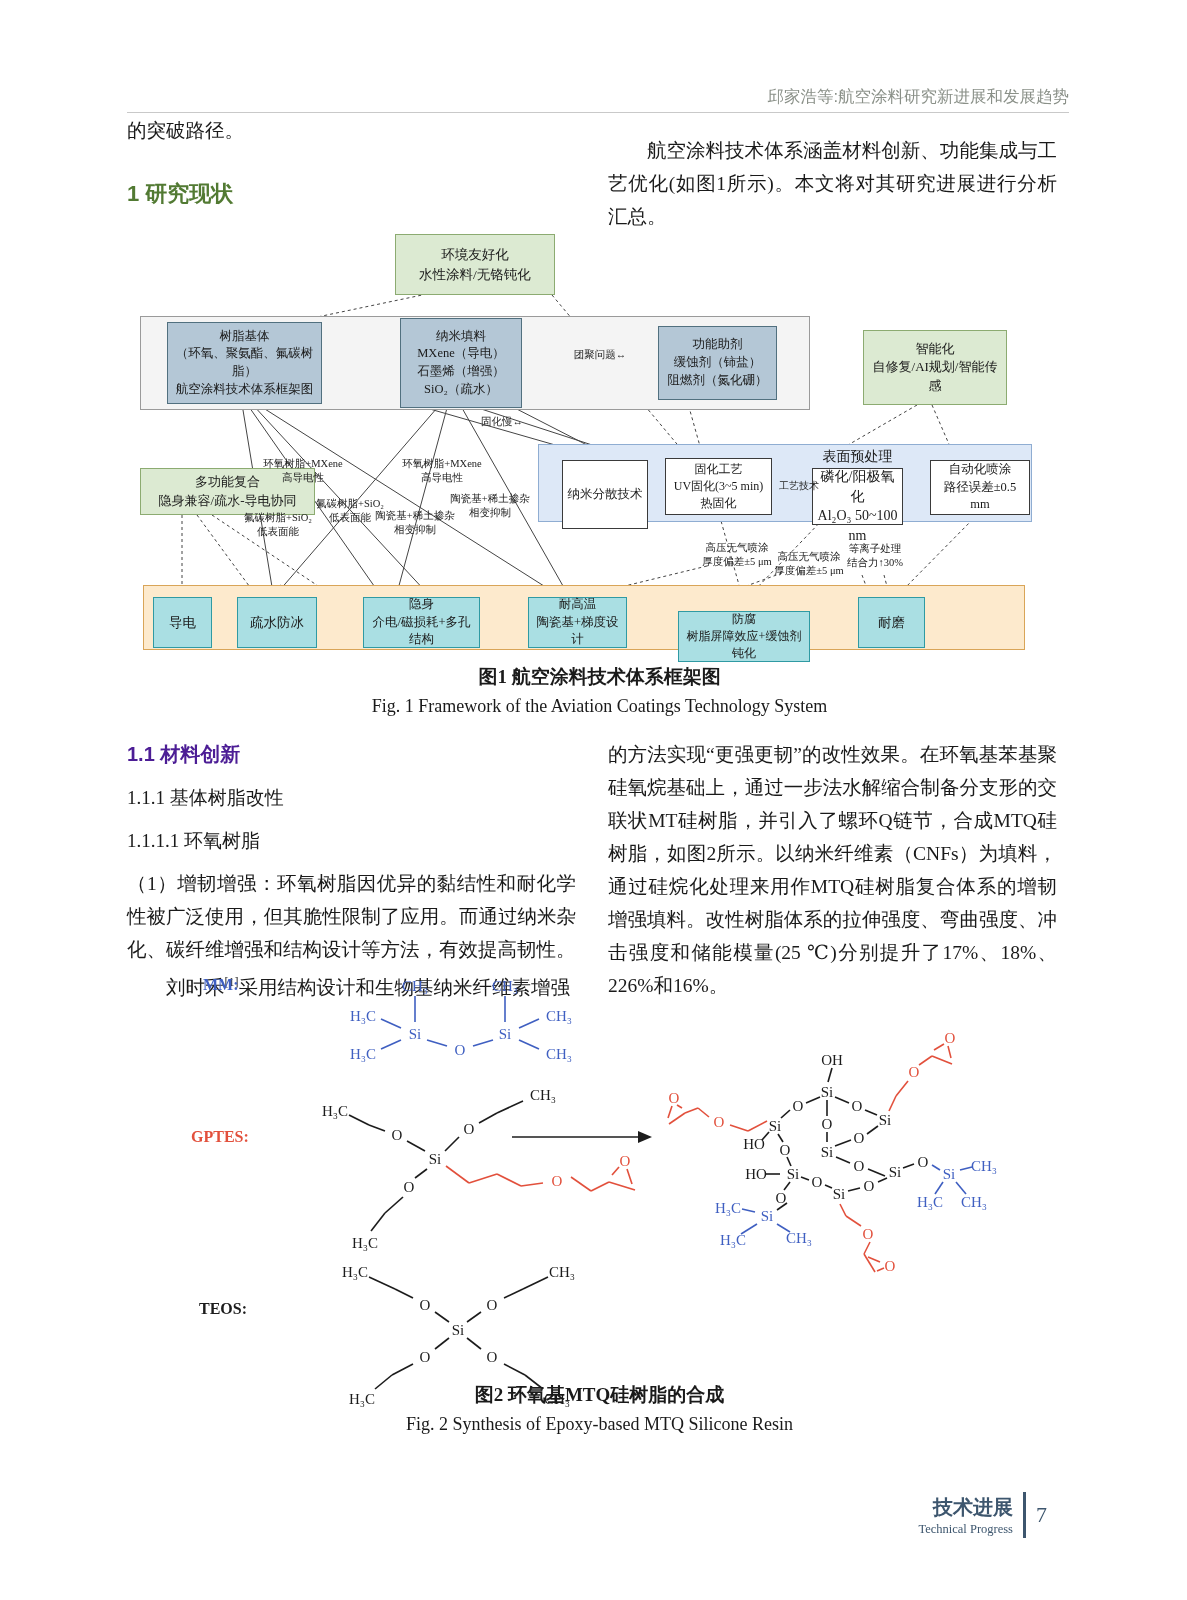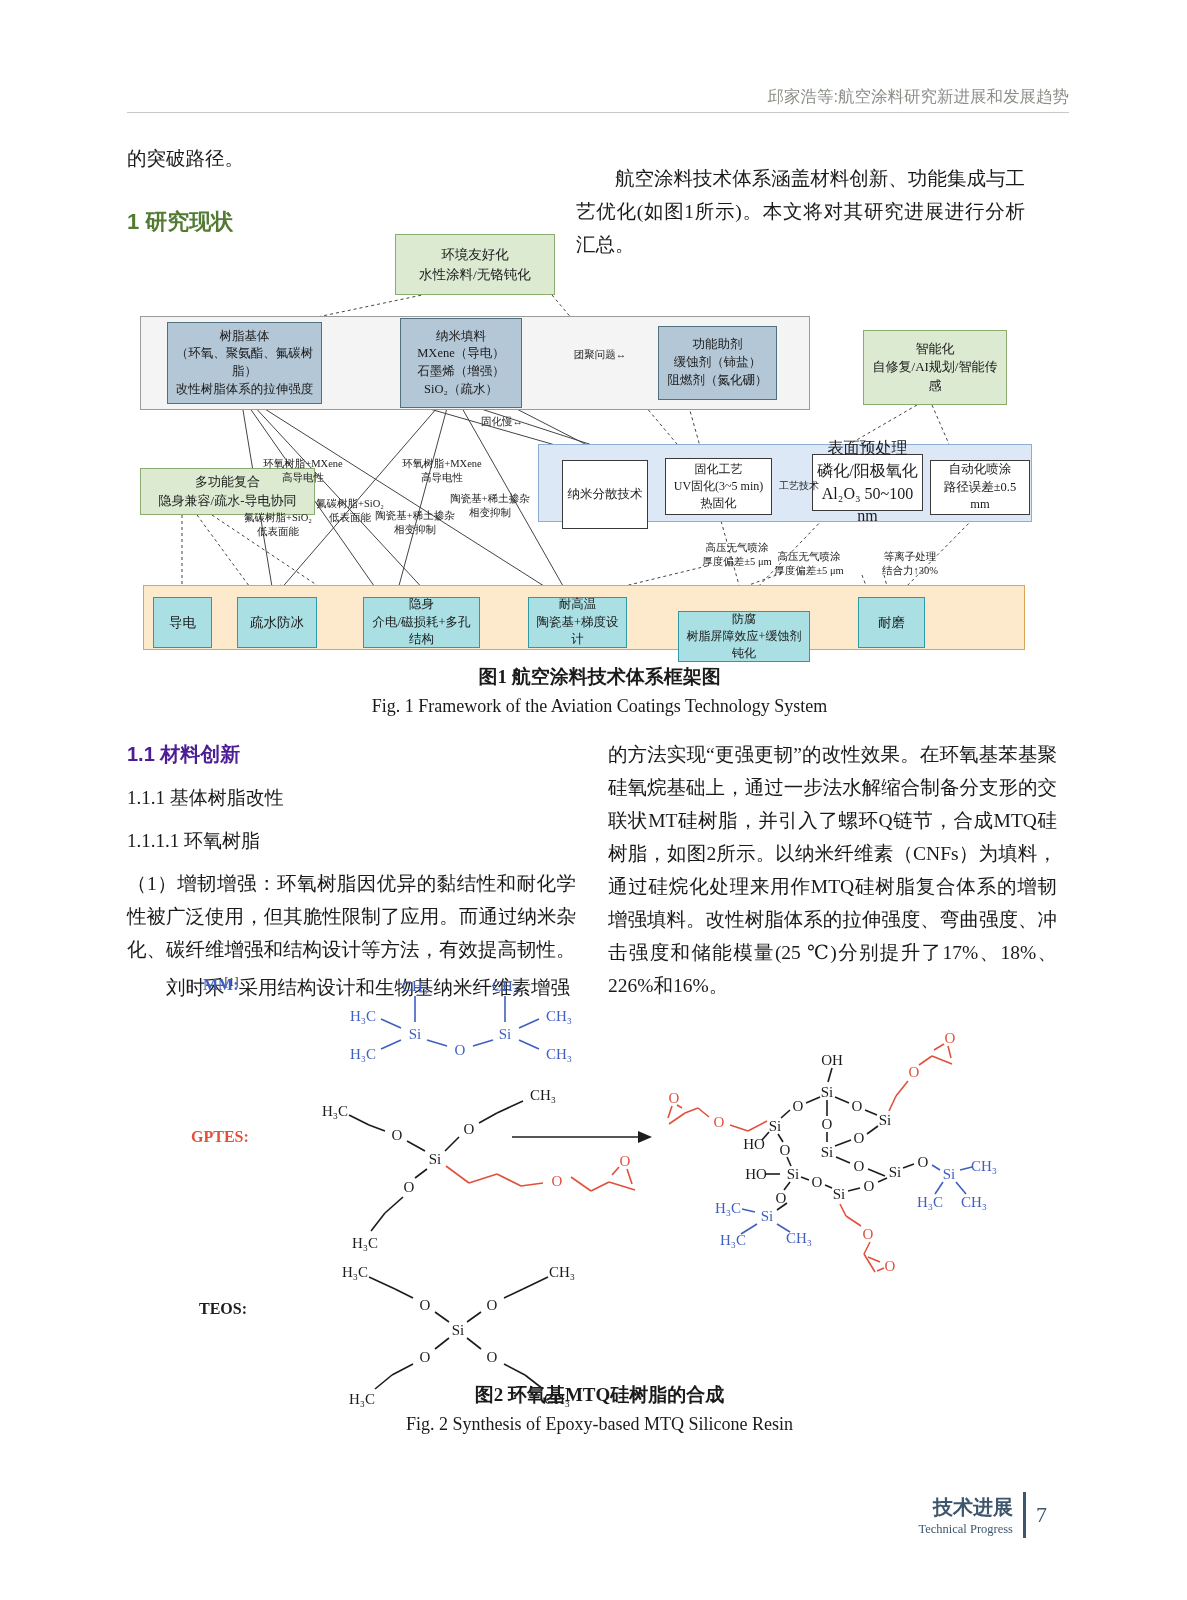--- a/index.html
+++ b/index.html
@@ -3,21 +3,21 @@
 <meta charset="utf-8">
 <style>
   html,body{margin:0;padding:0;background:#e8e8e8;}
   .page{position:relative;width:1187px;height:1600px;background:#ffffff;margin:0 auto;
         font-family:"Liberation Serif","DejaVu Serif",serif;color:#1a1a1a;overflow:hidden;padding-left:12px;}
   
   .hdr-text{position:absolute;top:86px;right:130px;font-size:16.5px;color:#8a9088;
             font-family:"Liberation Sans","DejaVu Sans",sans-serif;}
   .hdr-rule{position:absolute;top:112px;left:127px;right:130px;border-top:1px solid #c9c9c9;}
   
-  .intro{position:absolute;top:142px;left:127px;width:930px;display:flex;}
+  .intro{position:absolute;top:114px;left:127px;width:930px;display:flex;gap:32px;}
   .col{width:449px;font-size:19.5px;line-height:33px;text-align:justify;}
   .sec1-title{margin-top:30px;font-size:22px;font-weight:bold;color:#527a33;
               font-family:"Liberation Sans","DejaVu Sans",sans-serif;}
   .indent{text-indent:2em;}
   
   .fig1{position:absolute;top:228px;left:127px;width:933px;height:427px;font-size:13.5px;}
   .fig1 svg.wires{position:absolute;left:0;top:0;}
   .f1box{position:absolute;box-sizing:border-box;display:flex;flex-direction:column;
          justify-content:center;text-align:center;line-height:1.42;padding:2px 3px;z-index:2;}
   .band{position:absolute;box-sizing:border-box;z-index:1;}
@@ -127,21 +127,21 @@
         <div>自修复/AI规划/智能传感</div>
       </div>
     <div class="f1box green" style="left:13px;top:240px;width:175px;height:47px;font-size:13px;">
         <div>多功能复合</div>
         <div>隐身兼容/疏水-导电协同</div>
       </div>
 
     <div class="f1box slate" style="left:40px;top:94px;width:155px;height:82px;font-size:12.5px;">
         <div>树脂基体</div>
         <div>（环氧、聚氨酯、氟碳树脂）</div>
-        <div>改性树脂体系的拉伸强度</div>
+        <div>航空涂料技术体系框架图</div>
       </div>
     <div class="f1box slate" style="left:273px;top:90px;width:122px;height:90px;font-size:12.5px;">
         <div>纳米填料</div>
         <div>MXene（导电）</div>
         <div>石墨烯（增强）</div>
         <div>SiO₂（疏水）</div>
       </div>
     <div class="f1box slate" style="left:531px;top:98px;width:119px;height:74px;font-size:12.5px;">
         <div>功能助剂</div>
         <div>缓蚀剂（铈盐）</div>
@@ -149,21 +149,21 @@
       </div>
 
     <div class="f1box whitebox" style="left:435px;top:232px;width:86px;height:69px;font-size:12.5px;">
         <div>纳米分散技术</div>
       </div>
     <div class="f1box whitebox" style="left:538px;top:230px;width:107px;height:57px;font-size:12px;">
         <div>固化工艺</div>
         <div>UV固化(3~5 min)</div>
         <div>热固化</div>
       </div>
-    <div class="f1box whitebox" style="left:685px;top:226px;width:111px;height:57px;font-size:16px;">
+    <div class="f1box whitebox" style="left:685px;top:240px;width:91px;height:57px;font-size:14px;">
         <div>表面预处理</div>
         <div>磷化/阳极氧化</div>
         <div>Al₂O₃ 50~100 nm</div>
       </div>
     <div class="f1box whitebox" style="left:803px;top:232px;width:100px;height:55px;font-size:12.5px;">
         <div>自动化喷涂</div>
         <div>路径误差±0.5 mm</div>
       </div>
 
     <div class="f1box teal" style="left:26px;top:369px;width:59px;height:51px;">
@@ -216,21 +216,21 @@
         <div>相变抑制</div>
       </div>
     <div class="edge-label" style="left:610px;top:327px;">
         <div>高压无气喷涂</div>
         <div>厚度偏差±5 μm</div>
       </div>
     <div class="edge-label" style="left:682px;top:336px;">
         <div>高压无气喷涂</div>
         <div>厚度偏差±5 μm</div>
       </div>
-    <div class="edge-label" style="left:748px;top:336px;margin-left:35px;">
+    <div class="edge-label" style="left:748px;top:328px;">
         <div>等离子处理</div>
         <div>结合力↑30%</div>
       </div>
   </div>
 
   <div class="cap" style="top:664px;">
     <div class="cn">图1   航空涂料技术体系框架图</div>
     <div class="en">Fig. 1   Framework of the Aviation Coatings Technology System</div>
   </div>
 

